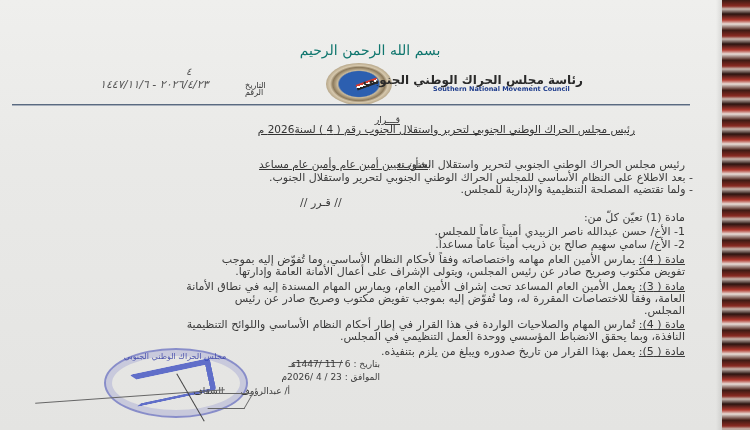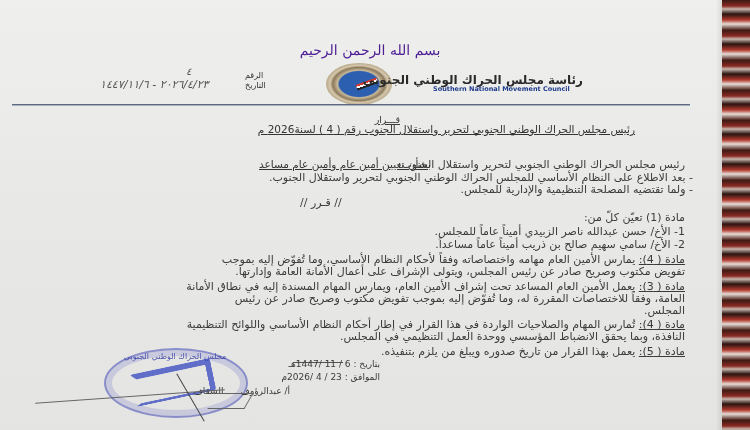--- a/index.html
+++ b/index.html
@@ -11,28 +11,28 @@
   .paper {
     position: absolute; left: 0; top: 0; width: 722px; height: 430px;
     background: linear-gradient(180deg, #efefed 0%, #e9e9e7 40%, #e4e4e2 100%);
   }
   .edge {
     position: absolute; left: 722px; top: 0; width: 28px; height: 430px;
     background: repeating-linear-gradient(180deg, #3a1a14 0px, #8a2a22 6px, #c9b8b0 9px, #2b1410 14px, #b03a30 20px, #e8dcd6 24px, #4a2018 30px);
   }
   .edge-shadow { position:absolute; left:716px; top:0; width:8px; height:430px; background: linear-gradient(90deg, rgba(0,0,0,0) 0%, rgba(0,0,0,0.12) 100%); }
   .t { position: absolute; direction: rtl; color: #3b3b3b; white-space: nowrap; font-size: 11px; }
-  .basmala { left: 270px; top: 42px; width: 200px; text-align: center; font-size: 14px; color: #4c1d95; font-family: "DejaVu Serif", serif; }
+  .basmala { left: 270px; top: 42px; width: 200px; text-align: center; font-size: 14px; color: #0f766e; font-family: "DejaVu Serif", serif; }
   .logo { position:absolute; left: 326px; top: 63px; width: 66px; height: 42px; border-radius: 50%;
     background: radial-gradient(ellipse at center, #2c5fb0 0 42%, #c9b99a 46%, #8c7a5c 56%, #d6c8ad 62%, #b3a385 72%, #e2e0dc 76%); }
   .logo .flag { position:absolute; left: 30px; top: 18px; width: 22px; height: 6px; transform: rotate(-20deg);
     background: linear-gradient(180deg, #d63a2e 0 33%, #ffffff 33% 66%, #222 66%); }
   .org-ar { left: 433px; top: 73px; width: 150px; text-align: right; font-size: 12px; color: #2a2a2a; font-weight: bold; }
   .org-en { left: 433px; top: 85px; width: 150px; text-align: right; font-size: 6.5px; color: #1e3c8c; direction: ltr; font-weight: bold; text-align: left; }
-  .ref-label { left: 245px; top: 71px; font-size: 8px; color: #333; }
+  .ref-label { left: 245px; top: 88px; font-size: 8px; color: #333; }
   .date-label { left: 245px; top: 81px; font-size: 8px; color: #333; }
   .ref-val { left: 186px; top: 66px; font-size: 10px; color: #555; font-style: italic; direction: ltr; }
   .date-val { left: 100px; top: 78px; font-size: 11px; color: #555; font-style: italic; direction: ltr; letter-spacing: 1px; }
   .hline { position:absolute; left: 12px; top: 104px; width: 678px; height: 1px; background: #5a6a80; box-shadow: 0 1px 0 #a8b0bc; }
   .qarar { left: 340px; top: 114px; width: 60px; text-align: right; font-size: 9.5px; text-decoration: underline; }
   .title-line { left: 140px; top: 123px; width: 495px; text-align: right; font-size: 10.5px; text-decoration: underline; color: #333; }
   .subject { left: 245px; top: 138px; width: 200px; text-align: center; font-size: 10.5px; text-decoration: underline; color: #333; margin-top: 20px; }
   .intro { left: 260px; top: 158px; width: 425px; text-align: right; }
   .bullet { left: 108px; width: 585px; text-align: right; }
   .decided { left: 300px; top: 196px; width: 100px; text-align: left; }

